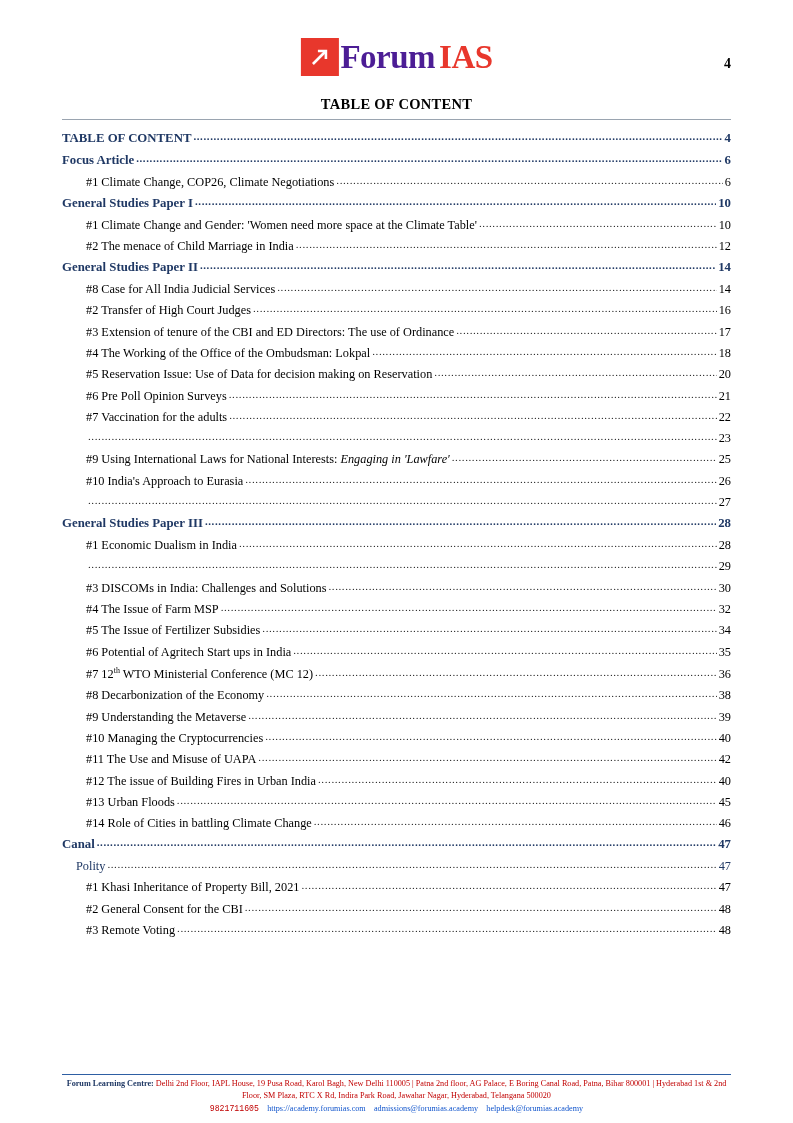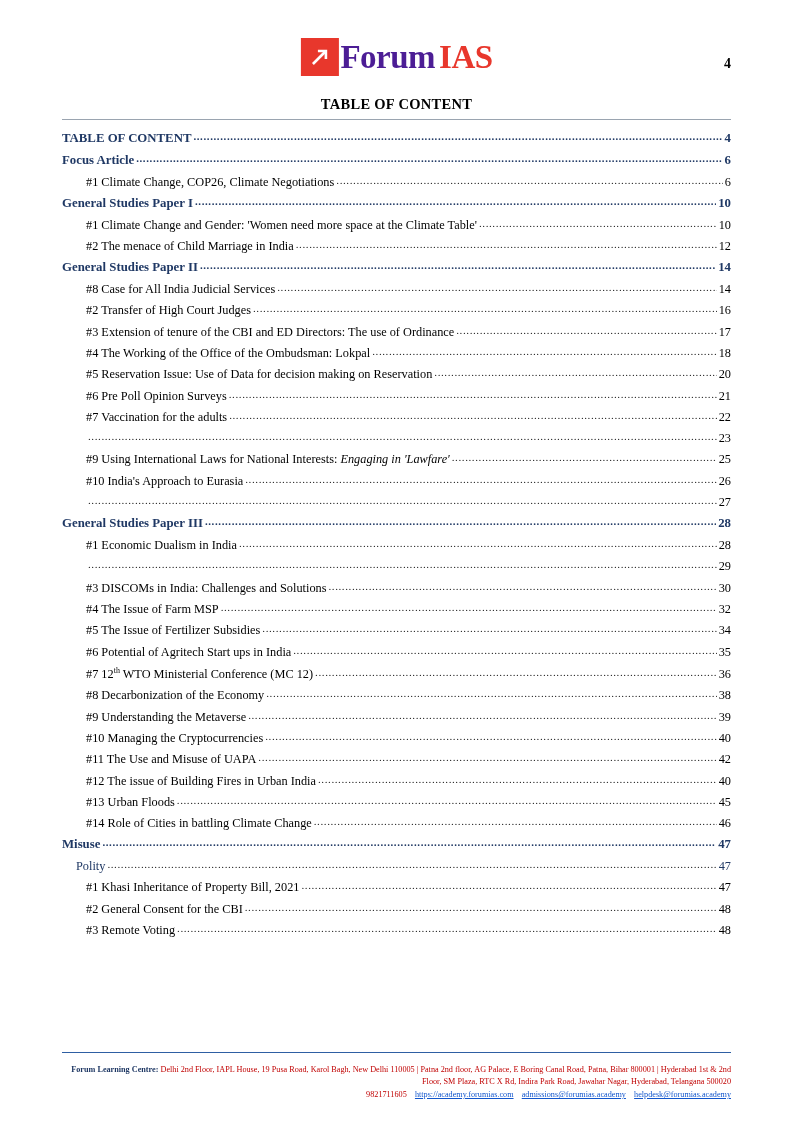--- a/index.html
+++ b/index.html
@@ -122,36 +122,35 @@
     font-size: 12.3px;
   }
   .entry.first { padding-top: 2px; }
   sup { font-size: 0.65em; vertical-align: super; }
   .ital { font-style: italic; text-align: right; }
 
   
   .footer {
     position: absolute;
     left: 62px; right: 62px;
-    bottom: 22px;
+    bottom: 8px;
     border-top: 1px solid #2e5fa3;
-    padding-top: 11px;
-    text-align: right;
+    padding-top: 3px;
+    text-align: center;
     font-size: 8.2px;
     line-height: 1.45;
     color: #c00000;
     font-family: "Liberation Serif", serif;
   }
   .footer .brand { color: #1f3864; font-weight: bold; }
   .footer a, .footer .link {
     color: #1155cc;
-    text-decoration: underline;
   }
   .footer .line2 { margin-top: 1px; }
-  .footer .phone { color: #c00000; }
+  .footer .phone { color: #c00000; font-family: Liberation Mono, monospace; }
 </style>
 </head>
 <body>
 
 <div class="page">
 
   <div class="header">
     <div class="logo-wrap">
       <span class="logo-mark">
         <svg width="24" height="24" viewBox="0 0 24 24" aria-hidden="true">
@@ -325,21 +324,21 @@
         <span class="label">#13 Urban Floods</span>
         <span class="dots">............................................................................................................................................................................................................................</span>
         <span class="num">45</span>
       </div>
       <div class="entry lvl1">
         <span class="label">#14 Role of Cities in battling Climate Change</span>
         <span class="dots">............................................................................................................................................................................................................................</span>
         <span class="num">46</span>
       </div>
       <div class="entry lvl0">
-        <span class="label">Misuse</span>
+        <span class="label">Canal</span>
         <span class="dots">............................................................................................................................................................................................................................</span>
         <span class="num">47</span>
       </div>
       <div class="entry lvl1-sub">
         <span class="label">Polity</span>
         <span class="dots">............................................................................................................................................................................................................................</span>
         <span class="num">47</span>
       </div>
       <div class="entry lvl1">
         <span class="label">#1 Khasi Inheritance of Property Bill, 2021</span>

